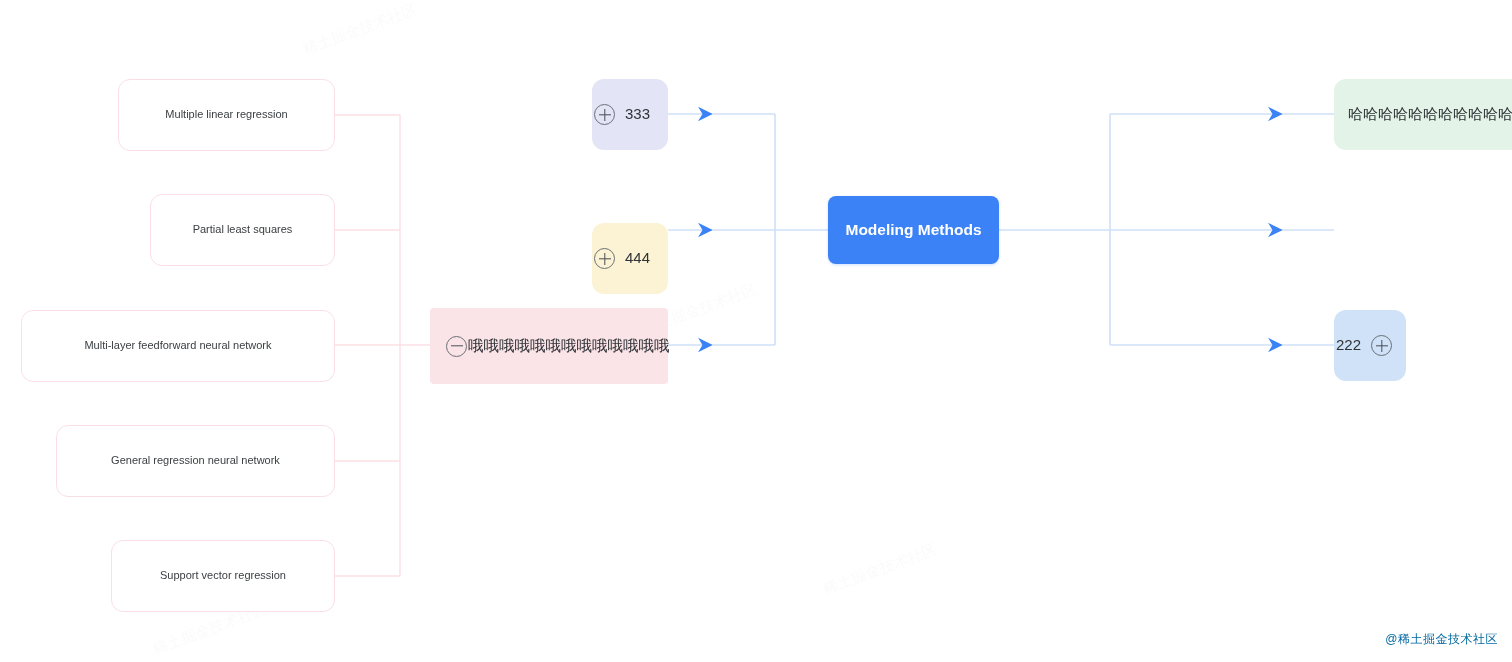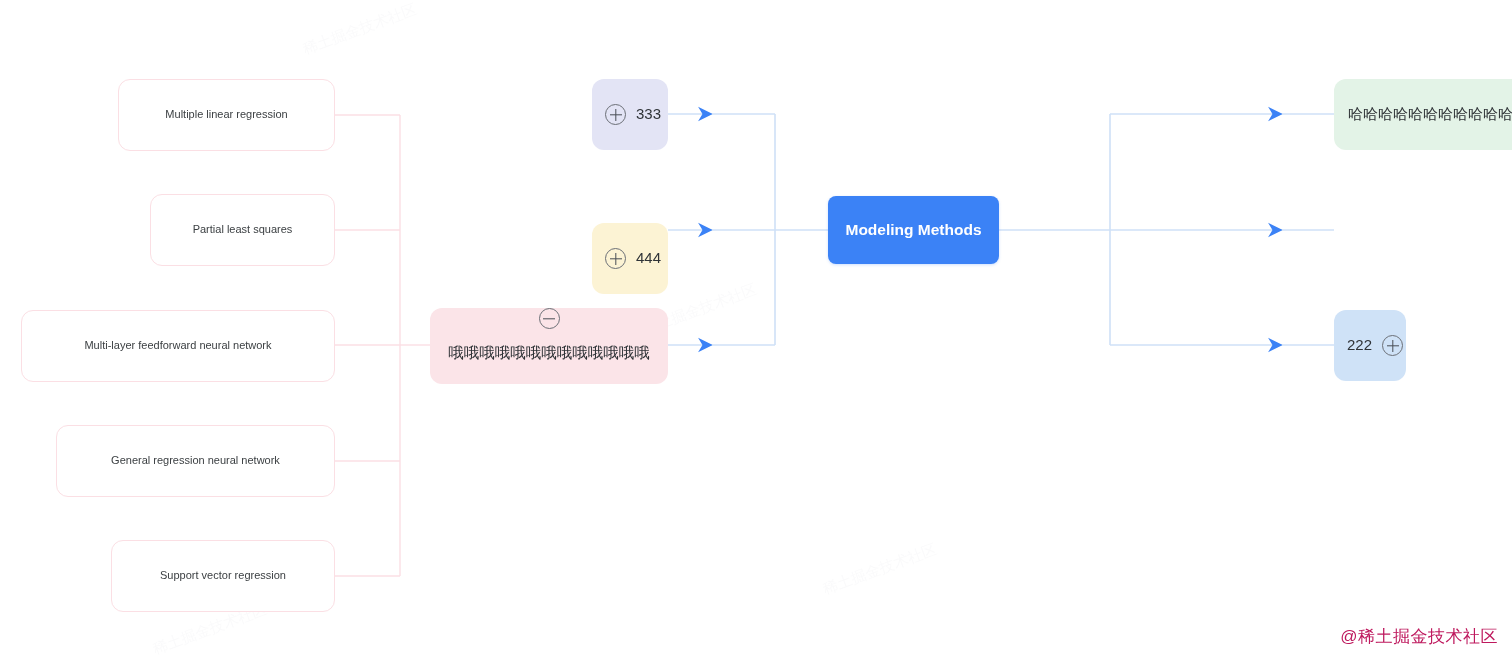--- a/index.html
+++ b/index.html
@@ -50,30 +50,29 @@
     justify-content: center;
     padding: 0 18px;
     color: #3c4043;
     font-size: 11px;
   }
 
   
   .node.pink {
     background: #fbe4e8;
     padding: 0 16px;
-    gap: 14px;
-    border-radius: 12px;
+    gap: 1px;
+    border-radius: 4px;
     font-size: 15.5px;
     color: #2f3337;
-    flex-direction: column;
   }
 
   
   .node.chip {
-    padding: 0 13px;
+    padding: 0 2px;
     gap: 10px;
     border-radius: 12px;
     font-size: 15px;
   }
   .node.chip.lavender { background: #e3e4f5; }
   .node.chip.cream    { background: #fcf3d4; }
   .node.chip.mint     { background: #e3f3e7; }
   .node.chip.sand     { background: #f7e6d2; }
   .node.chip.sky      { background: #cfe2f7; }
 
@@ -123,22 +122,22 @@
     width: 1.4px;
     transform: translateX(-50%);
   }
   .toggle.minus::after { display: none; }
 
   
   .watermark-corner {
     position: absolute;
     right: 14px;
     bottom: 14px;
-    font-size: 17px;
-    color: #be185d;
+    font-size: 12px;
+    color: #0369a1;
     letter-spacing: .5px;
     user-select: none;
   }
   .watermark-bg {
     position: absolute;
     font-size: 15px;
     color: rgba(120,120,140,0.035);
     user-select: none;
     transform: rotate(-20deg);
     white-space: nowrap;

